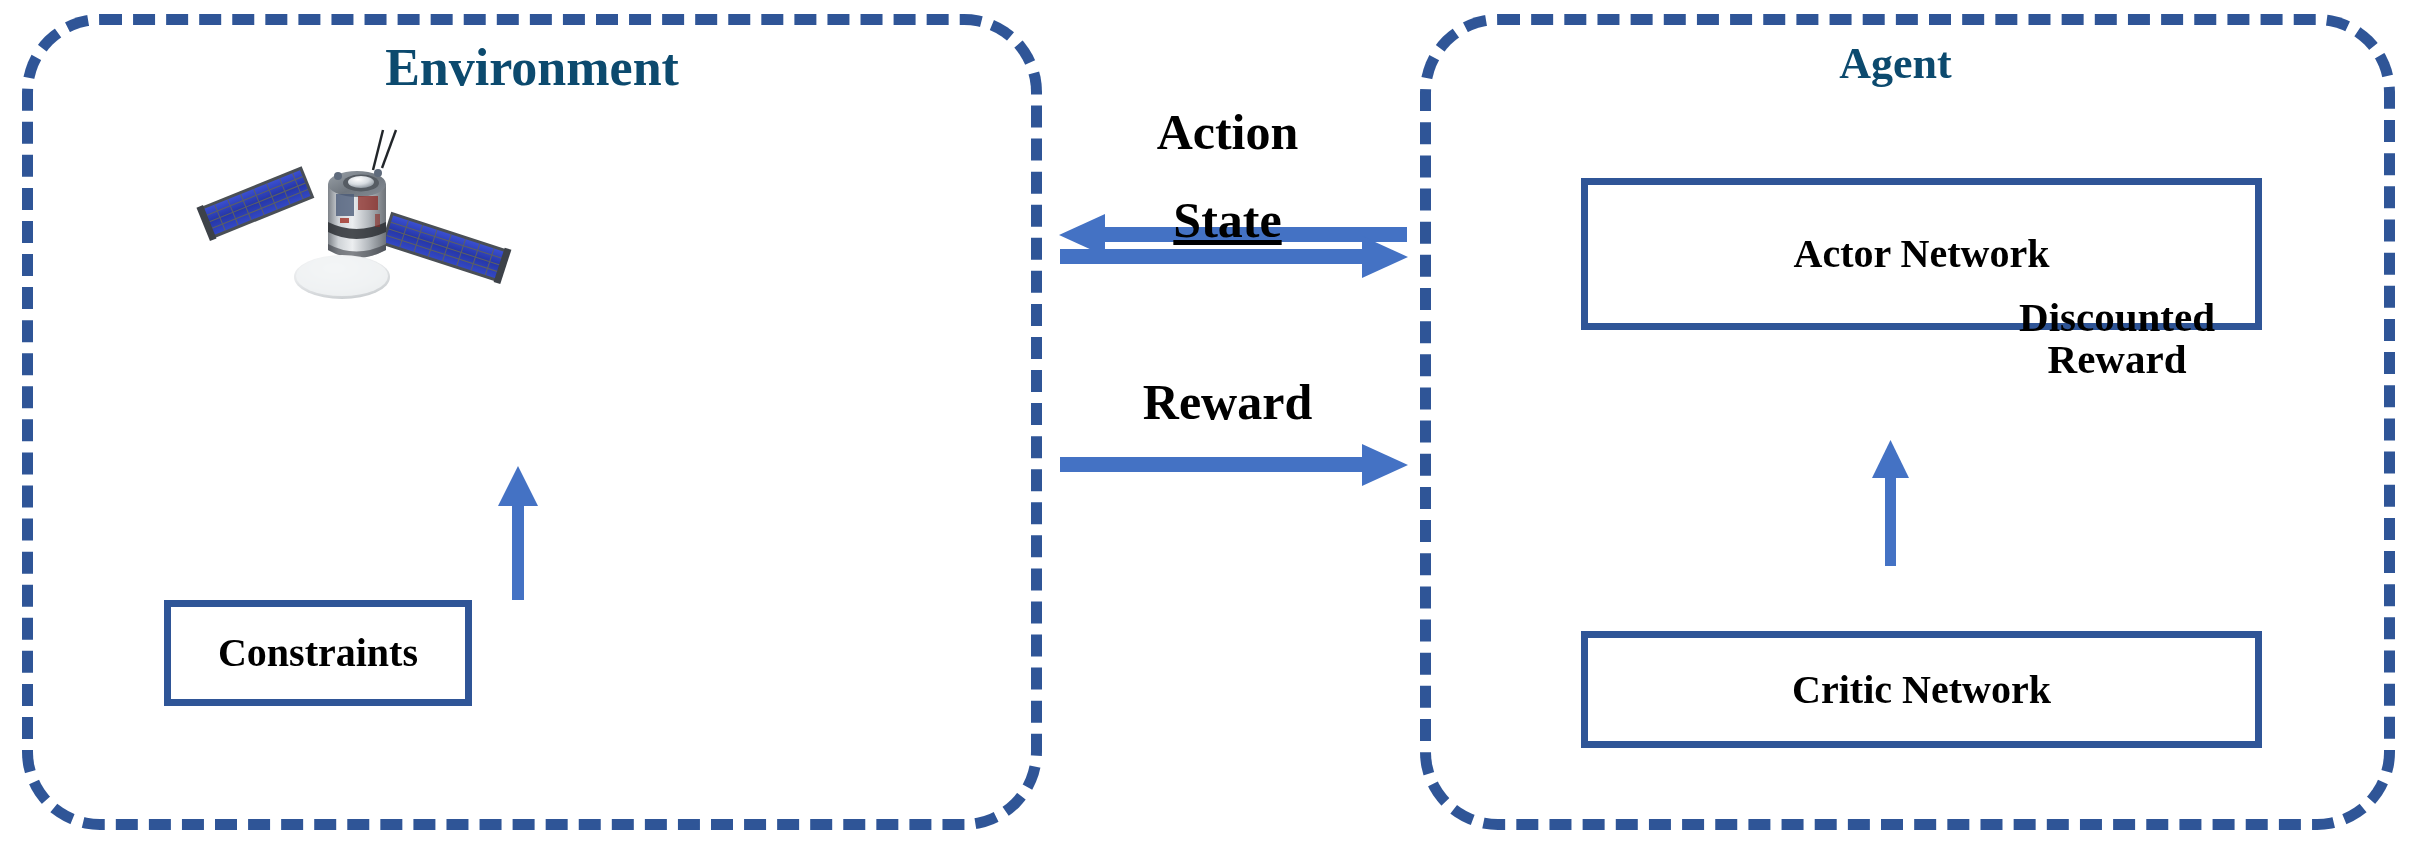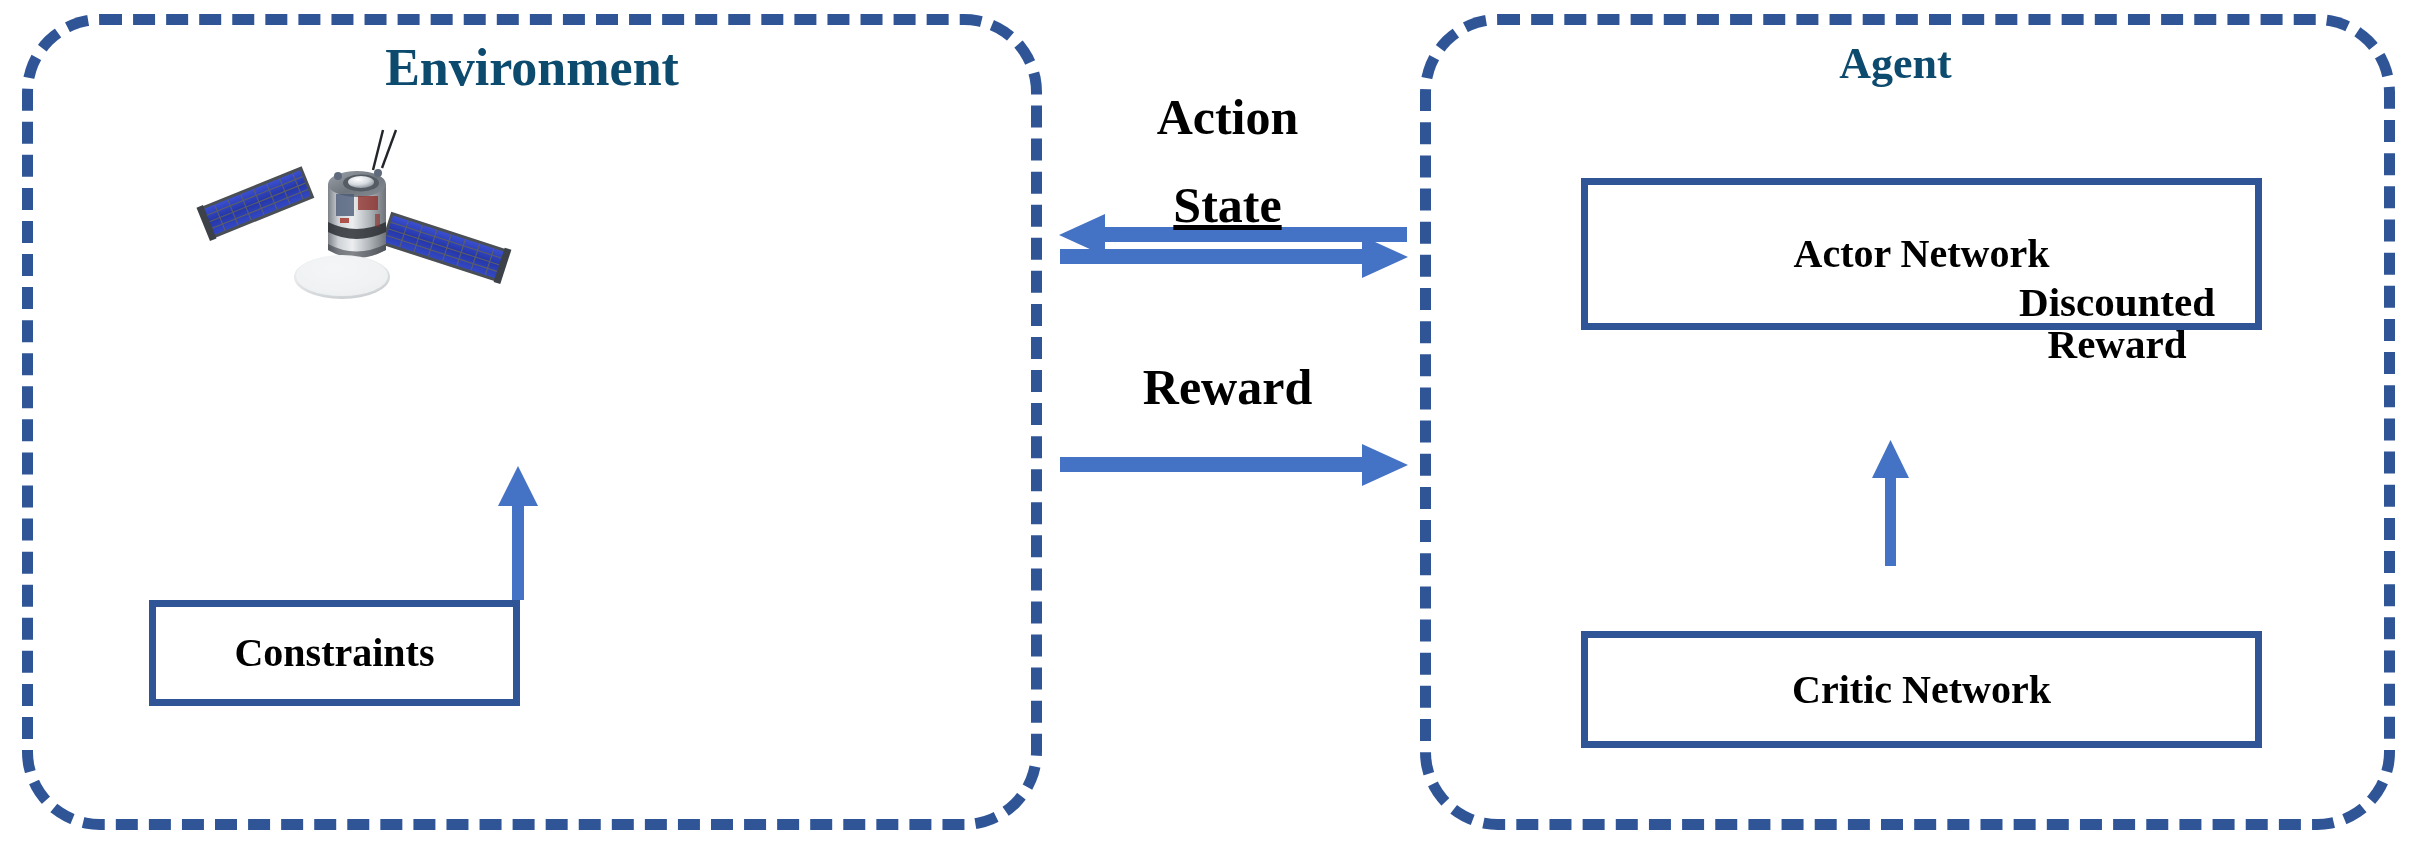--- a/index.html
+++ b/index.html
@@ -47,21 +47,21 @@
     box-sizing: border-box;
     background: #ffffff;
     display: flex;
     align-items: center;
     justify-content: center;
     color: #000000;
     font-weight: bold;
     font-size: 40px;
     line-height: 1;
   }
-  #constraints-box  { left: 149px;  top: 600px; width: 371px; height: 106px; text-align: center; }
+  #constraints-box  { left: 164px;  top: 600px; width: 308px; height: 106px; text-align: center; }
   #actor-box        { left: 1581px; top: 178px; width: 681px; height: 152px; }
   #critic-box       { left: 1581px; top: 631px; width: 681px; height: 117px; }
 
   
   .arrow-h {
     position: absolute;
     height: 60px;
     display: block;
   }
   .arrow-v {
@@ -70,20 +70,21 @@
     display: block;
   }
 
   
   .label {
     position: absolute;
     color: #000000;
     font-weight: bold;
     line-height: 1.02;
     white-space: pre-line;
+    margin-top: 15px;
   }
   #action-label   { left: 1055px; top: 92px;  width: 345px; text-align: center; font-size: 50px; }
   #state-label    { left: 1055px; top: 180px; width: 345px; text-align: center; font-size: 50px; text-decoration: underline; }
   #reward-label   { left: 1055px; top: 362px; width: 345px; text-align: center; font-size: 50px; }
   #discounted-label { left: 1952px; top: 282px; width: 330px; text-align: center; font-size: 41px; }
 
   
   #satellite {
     position: absolute;
     left: 190px;

